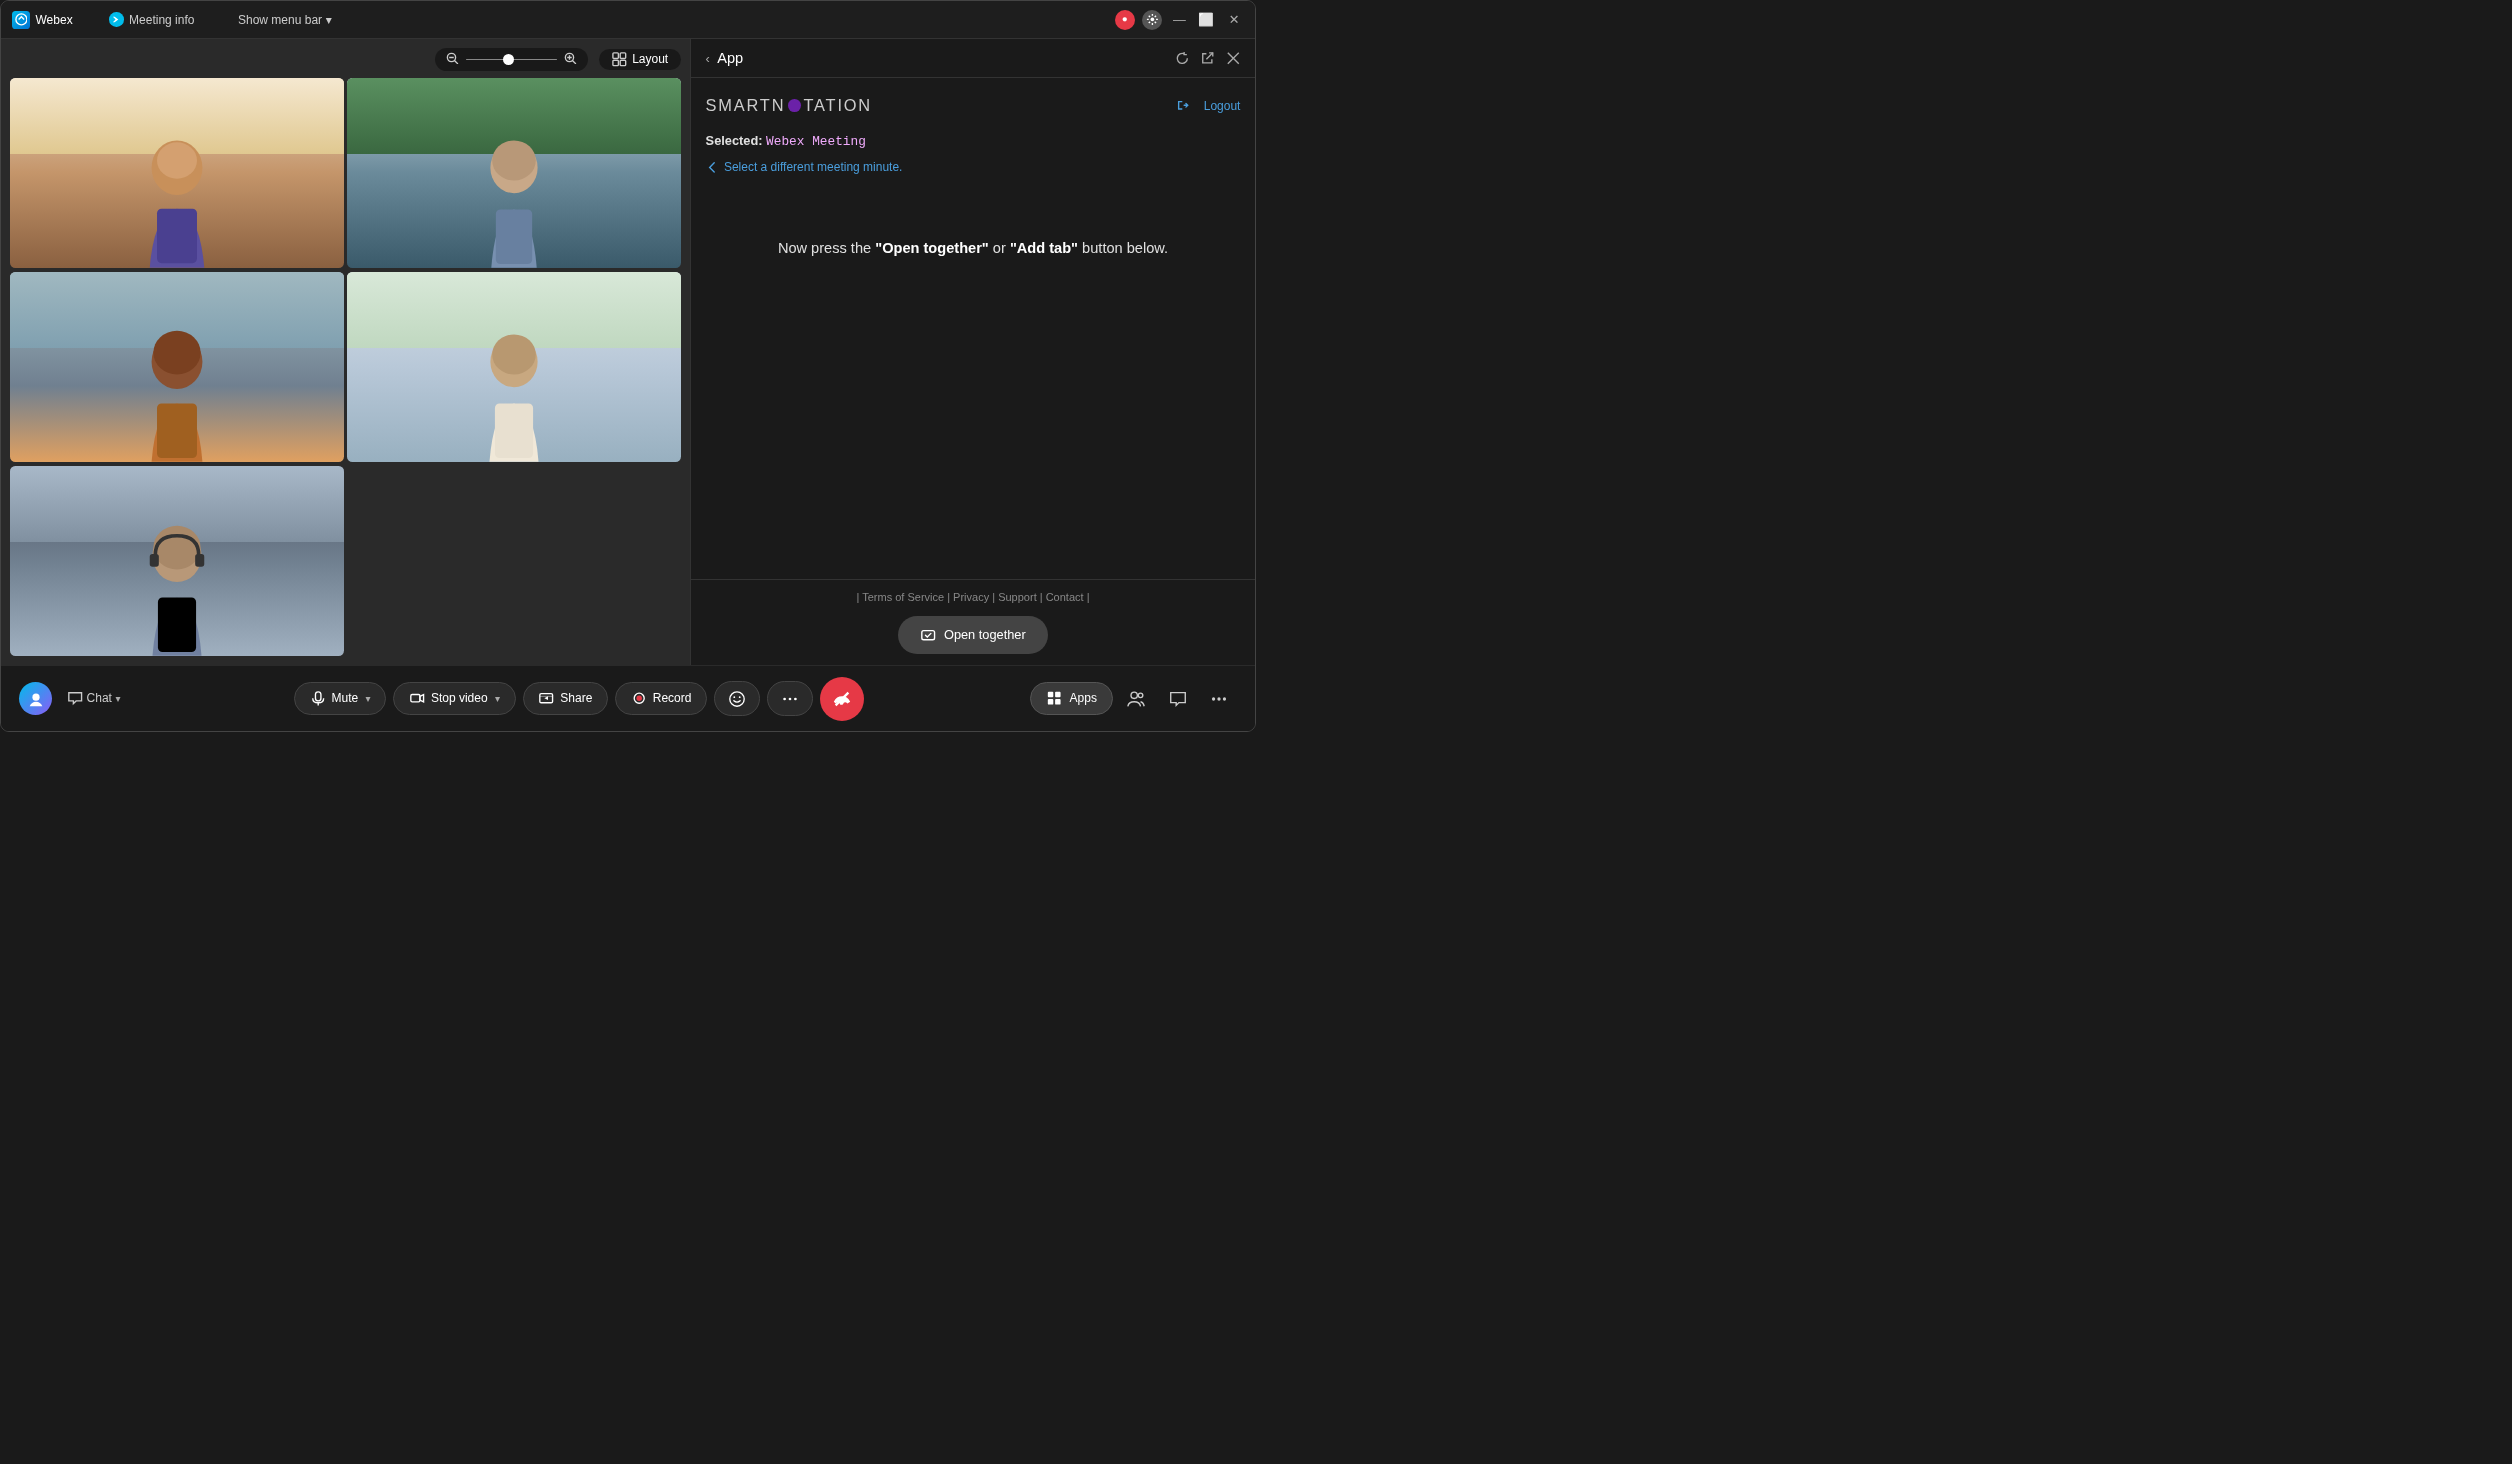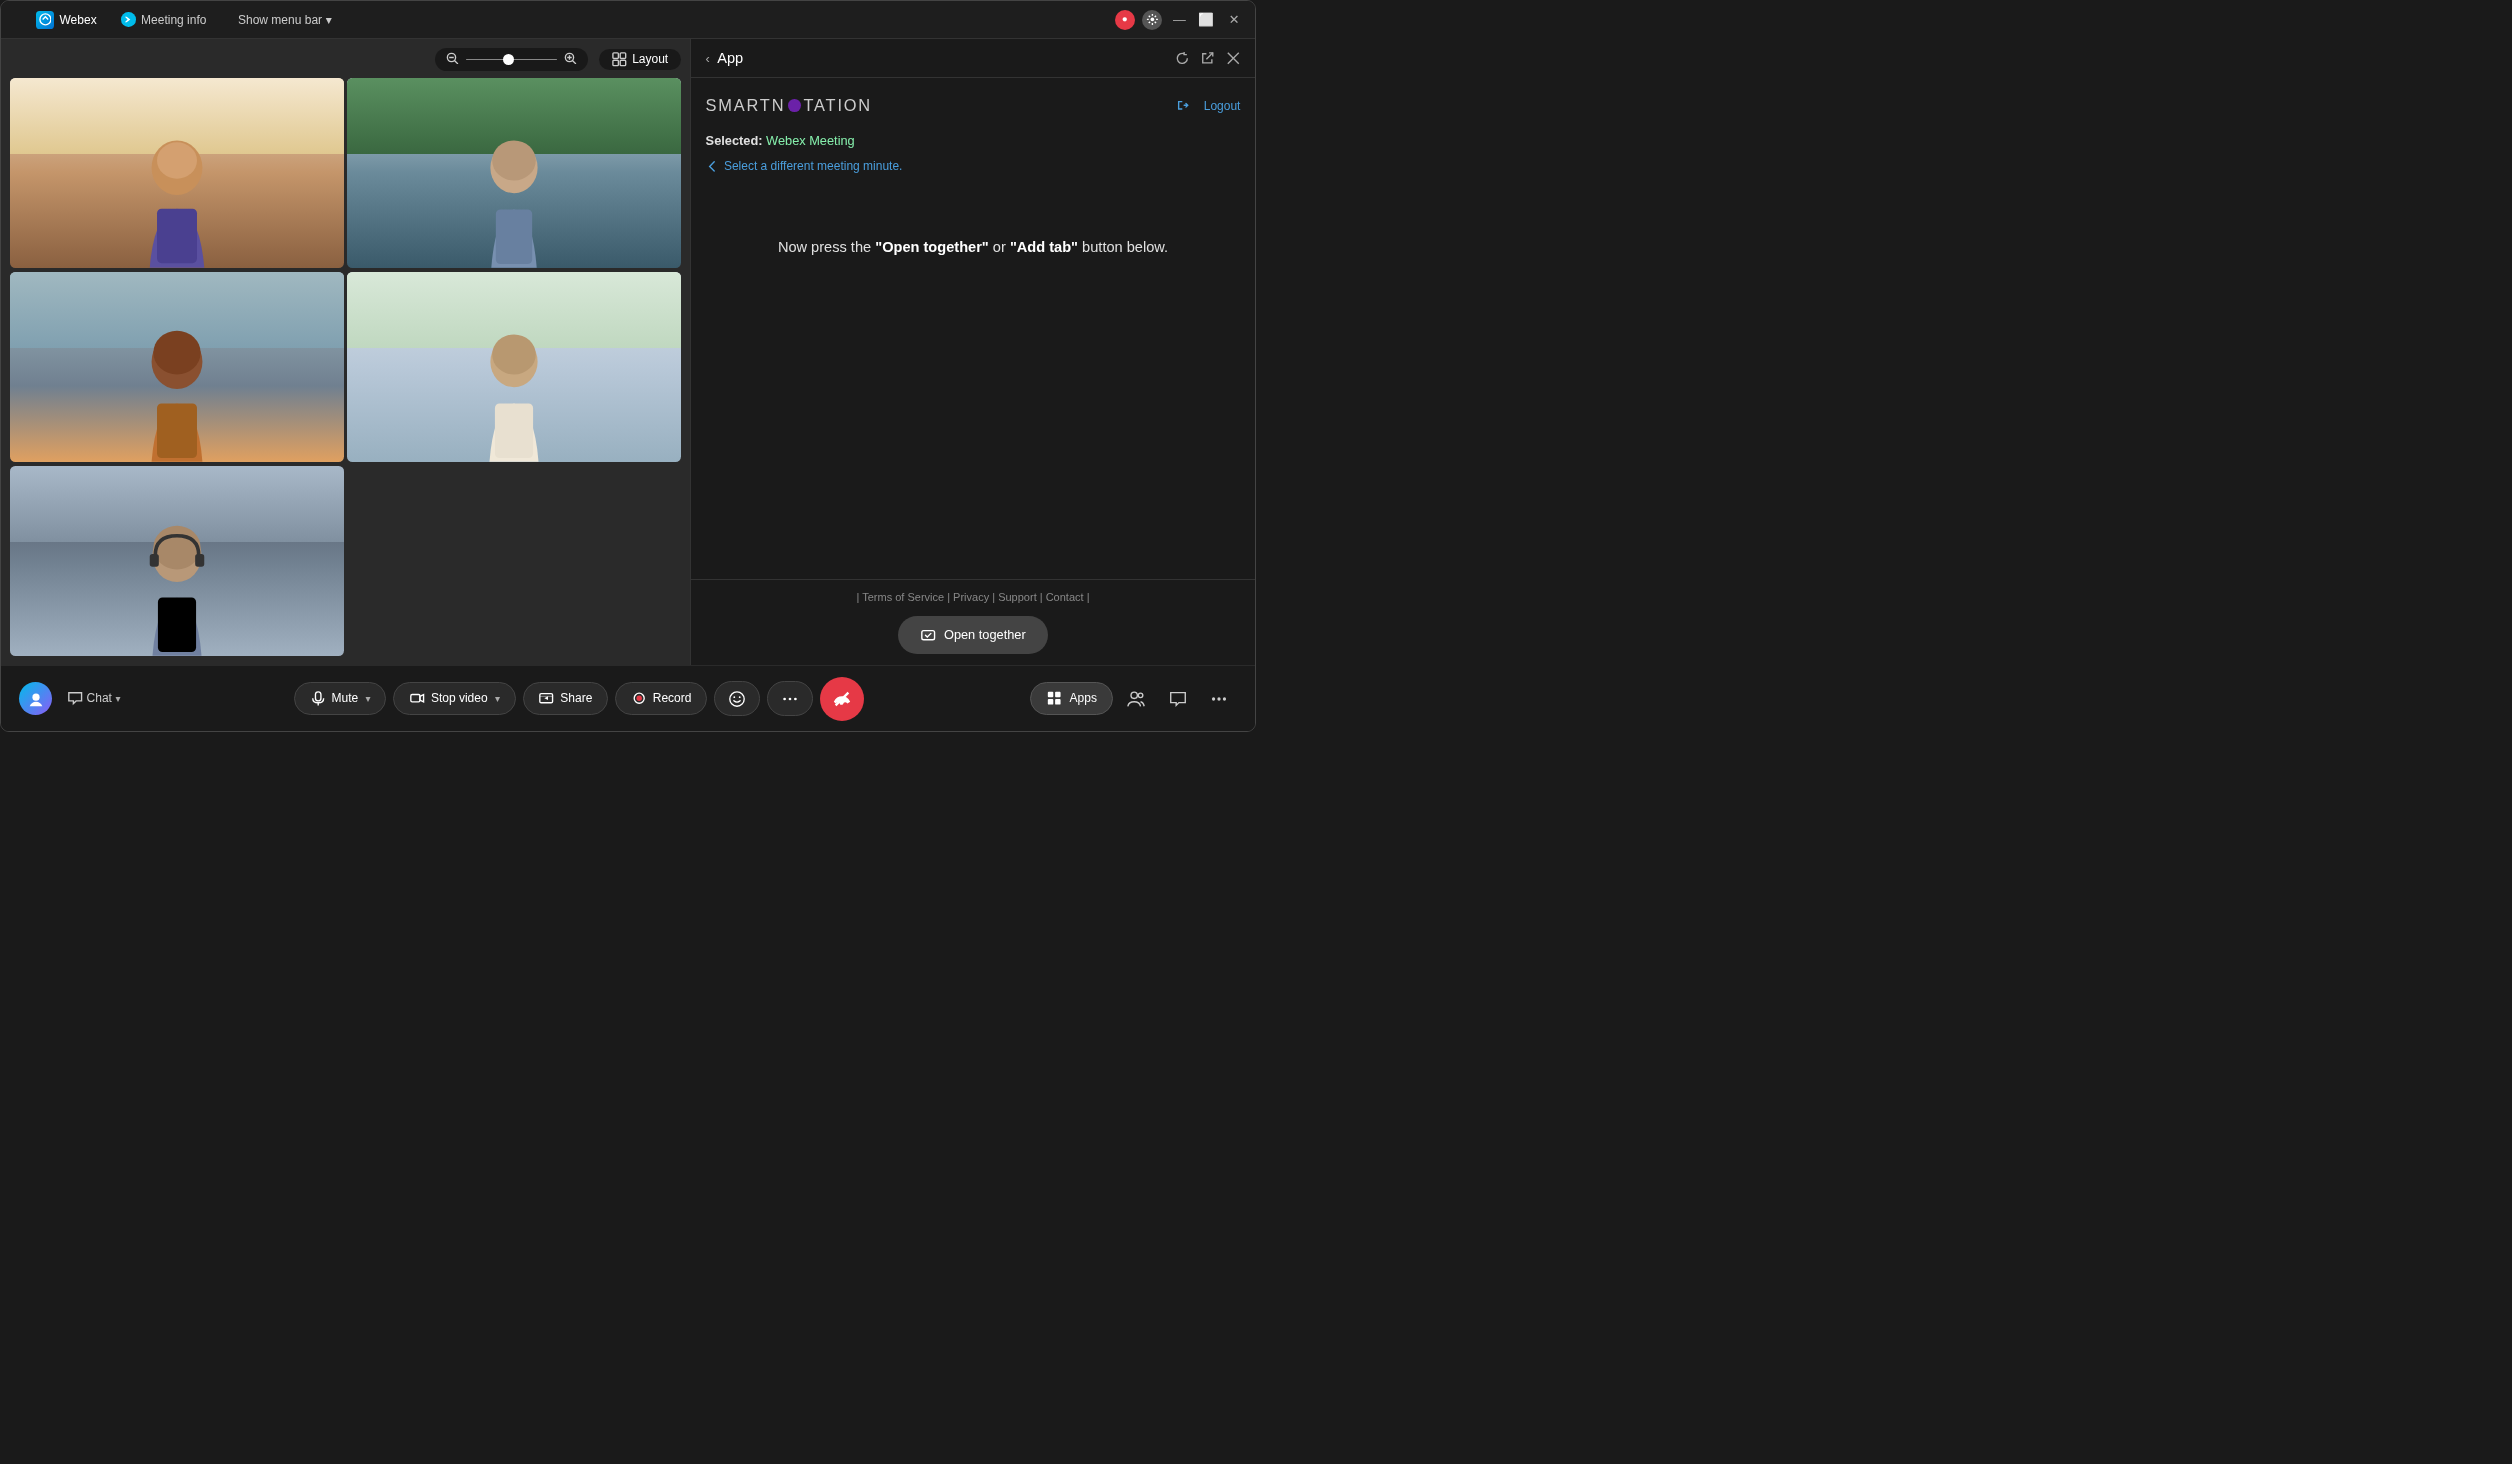--- a/index.html
+++ b/index.html
@@ -21,23 +21,22 @@
       align-items: center;
       background: #1e1e1e;
       height: 38px;
       padding: 0 11px;
       border-bottom: 0.9px solid #333;
       flex-shrink: 0;
     }
     .title-bar-left {
       display: flex;
       align-items: center;
-      gap: 17px;
+      gap: 29px;
       flex: 1;
-      margin-left: 24px;
     }
     .webex-logo {
       display: flex;
       align-items: center;
       gap: 5.5px;
       color: #fff;
       font-size: 12px;
       font-weight: 500;
     }
     .webex-logo-icon {
@@ -302,21 +301,21 @@
       color: #4a9edd;
       font-size: 12px;
       cursor: pointer;
     }
 
     .selected-row {
       margin-bottom: 11px;
       font-size: 12.8px;
     }
     .selected-label { color: #e0e0e0; font-weight: 600; }
-    .selected-value { color: #86efac; }
+    .selected-value { color: #f0abfc; font-family: Liberation Mono, monospace; }
 
     .different-meeting-link {
       display: flex;
       align-items: center;
       gap: 5.5px;
       color: #4a9edd;
       font-size: 12px;
       cursor: pointer;
       margin-bottom: 27px;
     }

